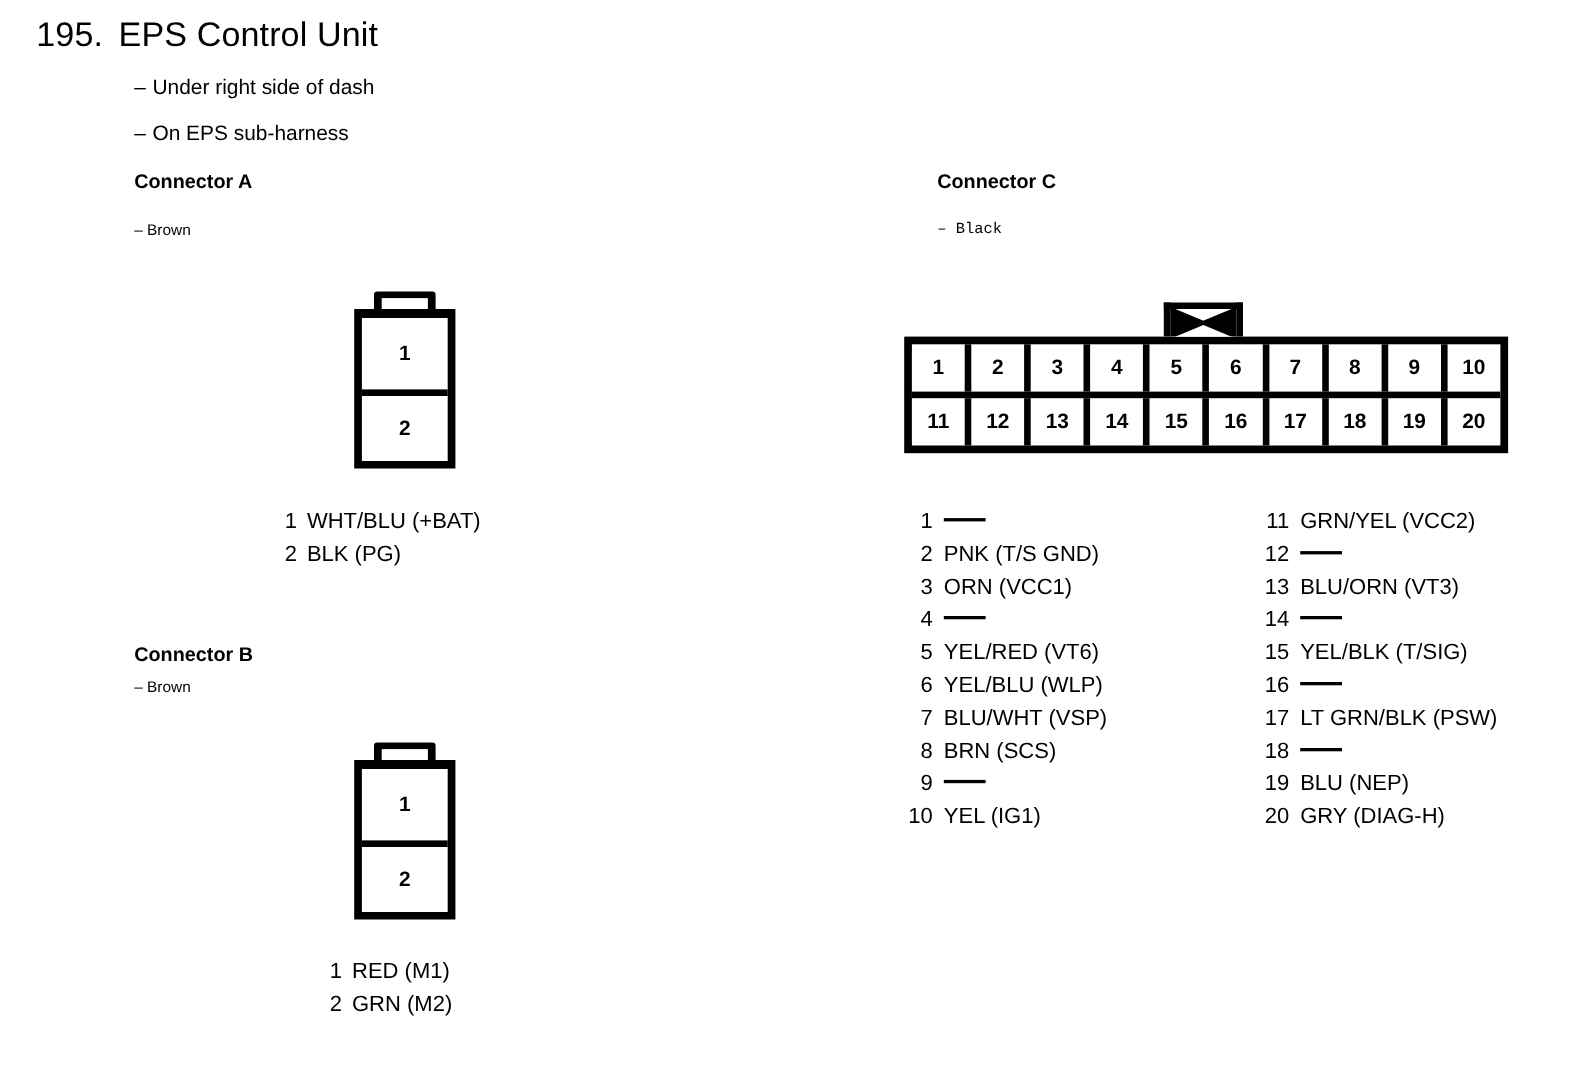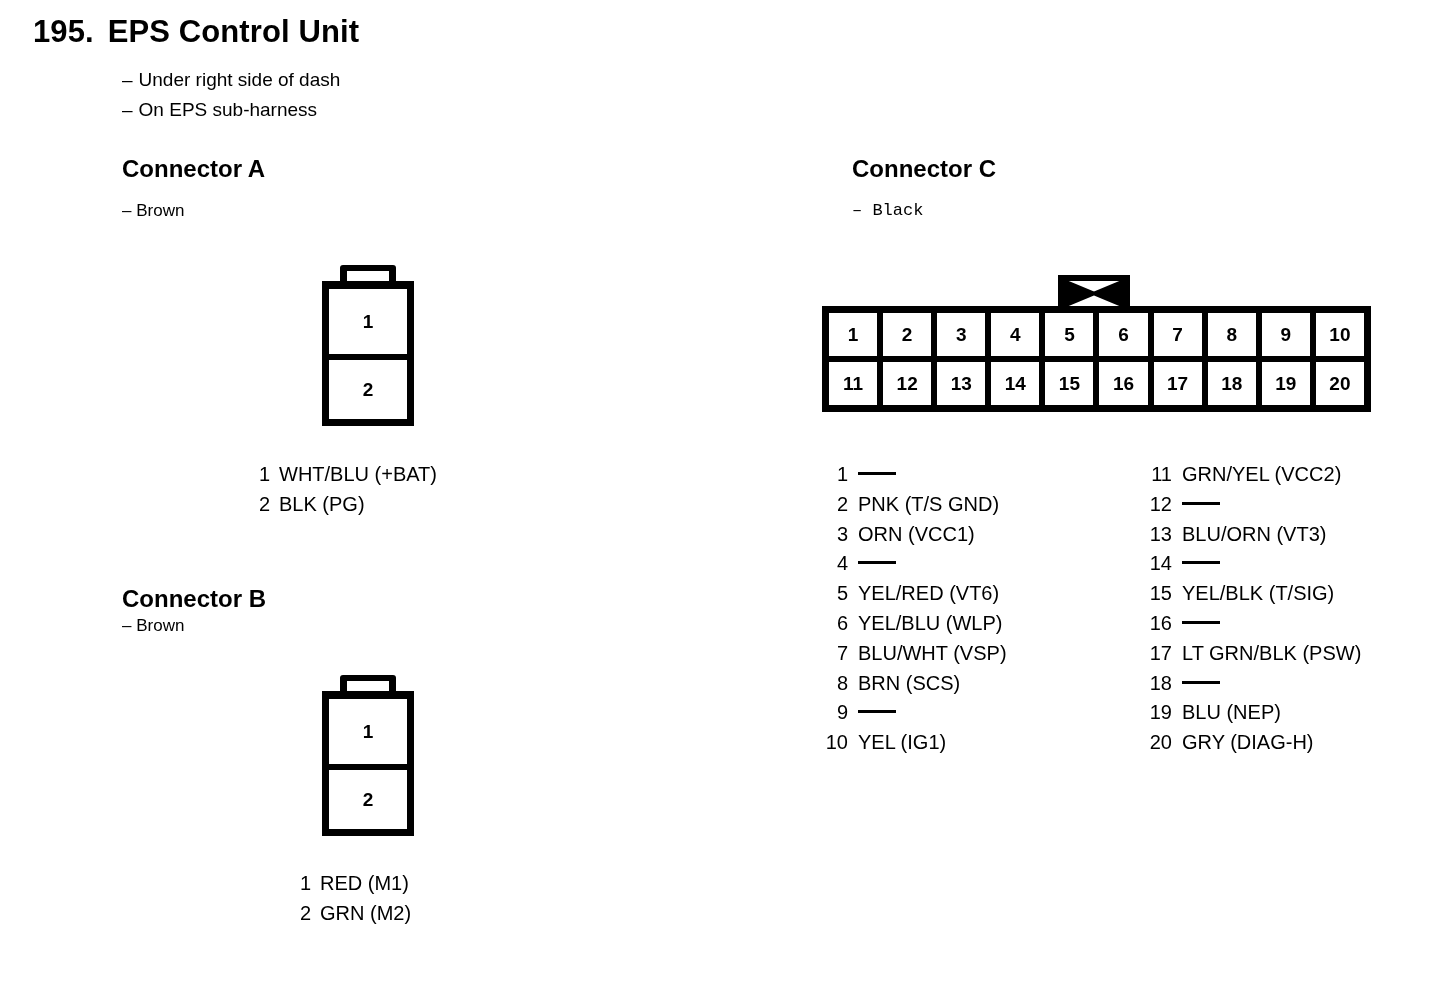--- a/index.html
+++ b/index.html
@@ -15,46 +15,46 @@
     color: #000000;
     overflow: hidden;
   }
 
   
   .page-title {
     position: absolute;
     left: 33px;
     top: 14px;
     font-size: 31px;
-    font-weight: bold;
+    font-weight: normal;
     letter-spacing: 0.1px;
     white-space: nowrap;
   }
   .page-title .title-num { margin-right: 14px; }
 
   .sub-note {
     position: absolute;
     left: 122px;
     font-size: 19px;
     white-space: nowrap;
   }
   .sub-note-1 { top: 69px; }
-  .sub-note-2 { top: 99px; text-align: center; }
+  .sub-note-2 { top: 111px; text-align: center; }
   .dash-lead { display: inline-block; margin-right: 6px; }
 
   
   .conn-heading {
     position: absolute;
-    font-size: 24px;
+    font-size: 18px;
     font-weight: bold;
     white-space: nowrap;
   }
   .conn-color {
     position: absolute;
-    font-size: 17px;
+    font-size: 14px;
     white-space: nowrap;
   }
 
   #conn-a-heading { left: 122px; top: 155px; }
   #conn-a-color   { left: 122px; top: 201px; }
   #conn-b-heading { left: 122px; top: 570px; margin-top: 15px; }
   #conn-b-color   { left: 122px; top: 616px; }
   #conn-c-heading { left: 852px; top: 155px; text-align: right; }
   #conn-c-color   { left: 852px; top: 201px; font-family: Liberation Mono, monospace; }
 

